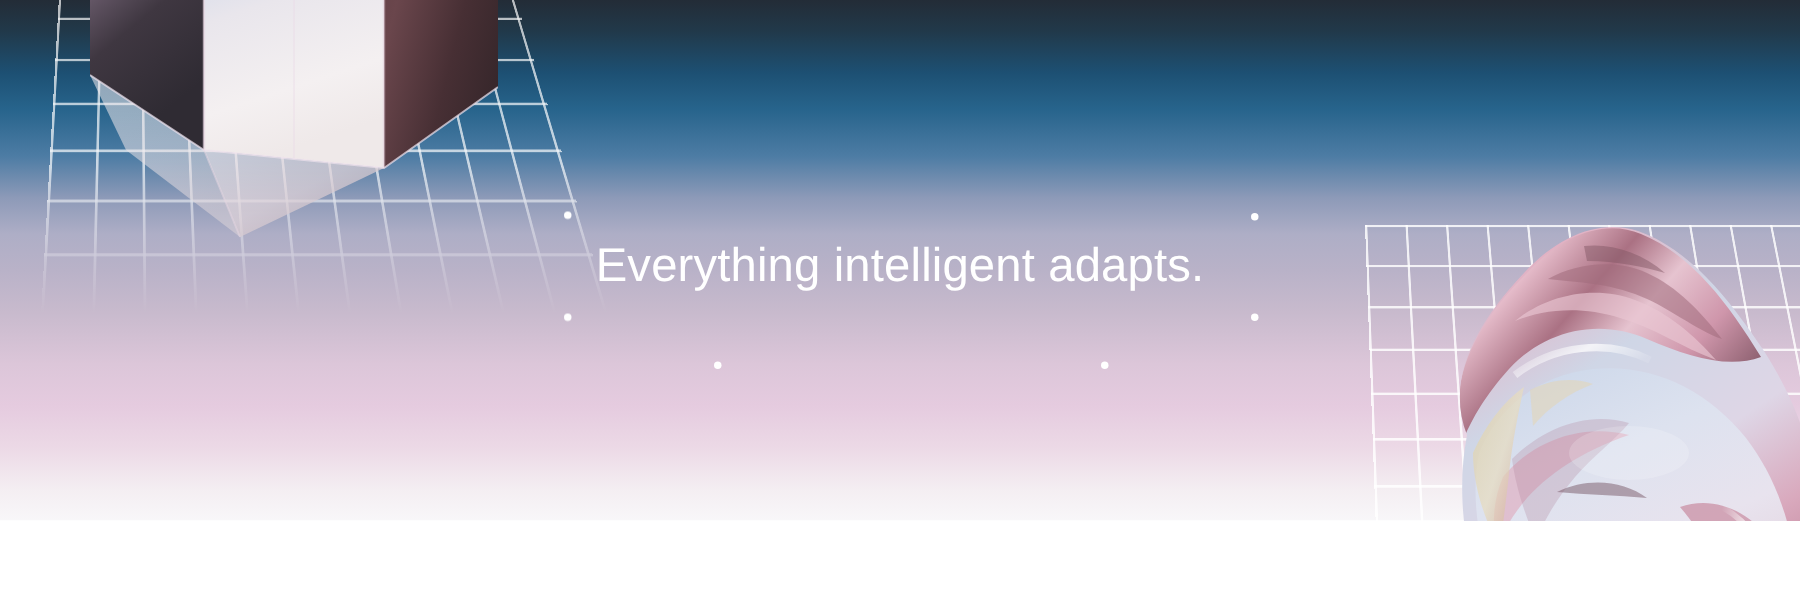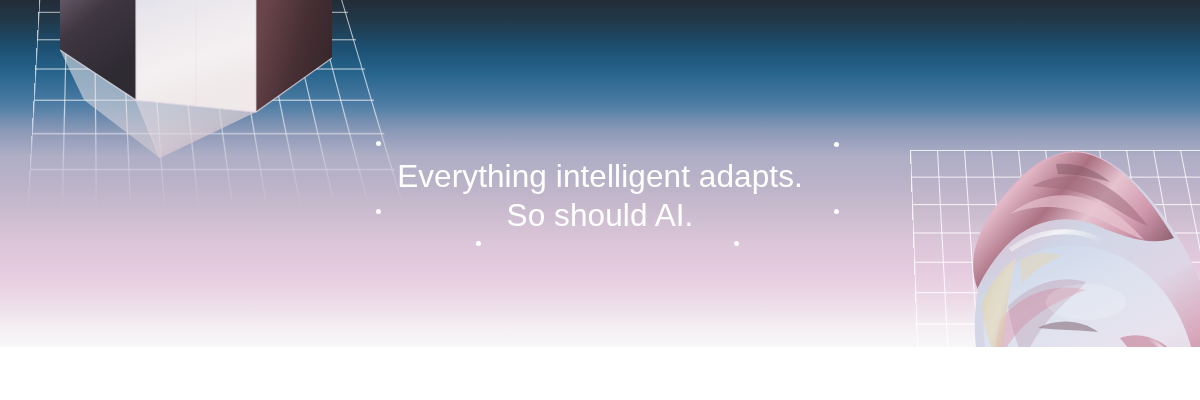--- a/index.html
+++ b/index.html
@@ -265,21 +265,20 @@
 
       <path d="M120,108 C146,88 182,84 210,98" stroke="url(#rimLight)" stroke-width="5" fill="none"></path>
       <path d="M258,196 C276,206 290,226 298,250" stroke="url(#rimLight)" stroke-width="4" fill="none"></path>
       <ellipse cx="268" cy="236" rx="12" ry="7" fill="#ffffff" opacity="0.5"></ellipse>
       <ellipse cx="196" cy="160" rx="40" ry="18" fill="#ffffff" opacity="0.18"></ellipse>
     </g>
   </svg>
 
   <div id="headline">
     <span class="hl-line">Everything intelligent adapts.</span>
-    <span class="hl-line">So should AI.</span>
   </div>
 
   <div class="dot" style="left:376px; top:141px;"></div>
   <div class="dot" style="left:376px; top:209px;"></div>
   <div class="dot" style="left:834px; top:142px;"></div>
   <div class="dot" style="left:834px; top:209px;"></div>
   <div class="dot" style="left:476px; top:241px;"></div>
   <div class="dot" style="left:734px; top:241px;"></div>
 
 </div>

